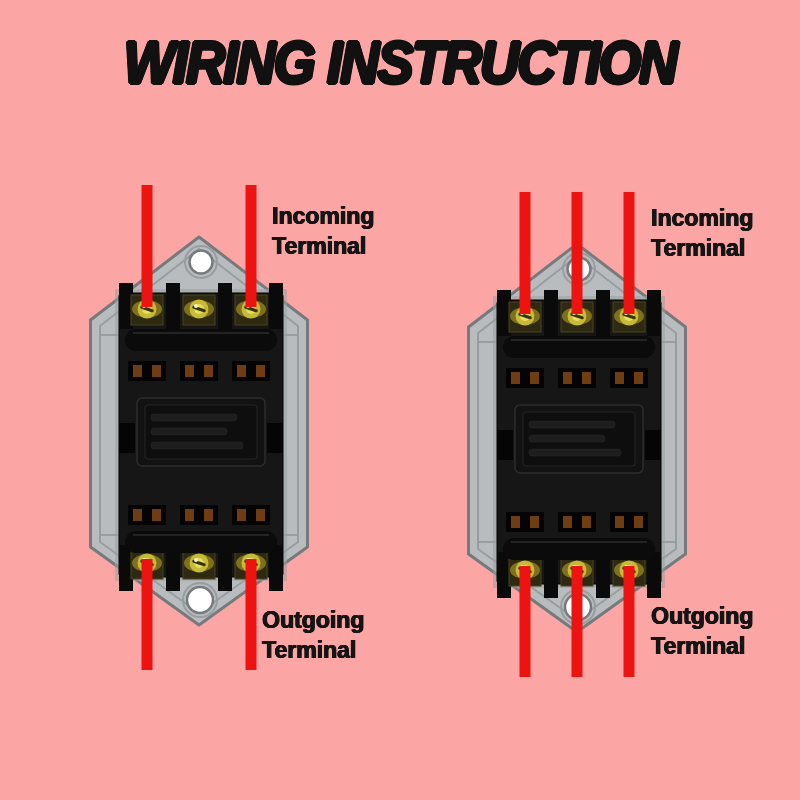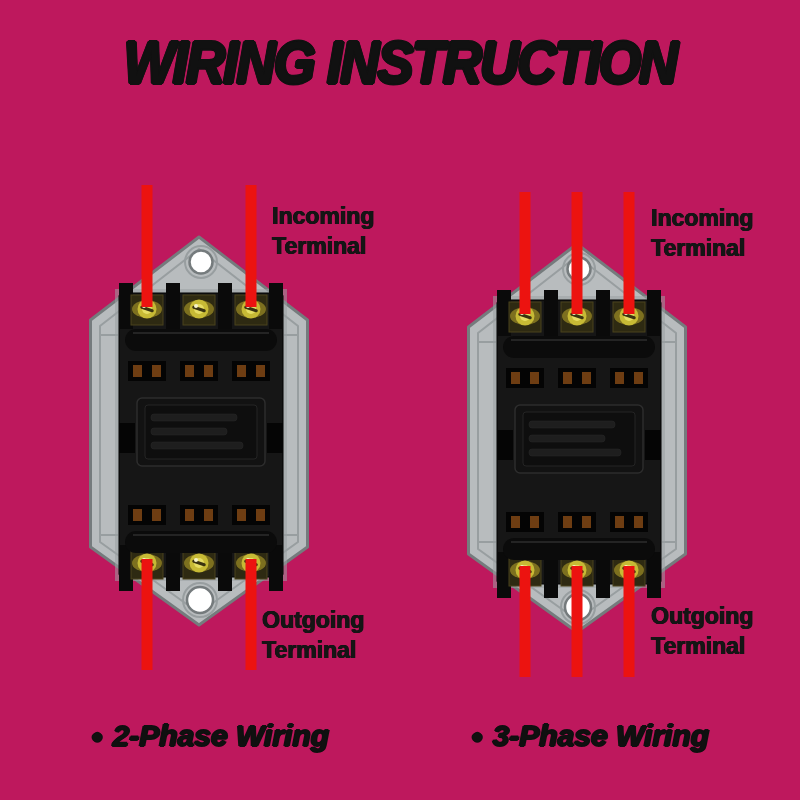--- a/index.html
+++ b/index.html
@@ -1,16 +1,16 @@
 <!DOCTYPE html>
 <html><head>
 <meta charset="utf-8">
 <style>
   html,body{margin:0;padding:0;background:#fff;}
-  .page{position:relative;width:800px;height:800px;background:#be185d;overflow:hidden;
+  .page{position:relative;width:800px;height:800px;background:#fca5a5;overflow:hidden;
         font-family:"Liberation Sans",sans-serif;}
   .title{position:absolute;top:28px;left:0;width:800px;text-align:center;
          font-size:60px;font-weight:bold;font-style:italic;letter-spacing:-2px;color:#111;
          transform:scaleX(.9);transform-origin:center;
          text-shadow:2px 0 0 currentColor,-2px 0 0 currentColor,0 1.6px 0 currentColor,
                      0 -1.6px 0 currentColor,1.4px 1.4px 0 currentColor,-1.4px -1.4px 0 currentColor,
                      1.4px -1.4px 0 currentColor,-1.4px 1.4px 0 currentColor;}
   .device-svg{position:absolute;width:220px;height:490px;}
   #dev0{left:89px;top:183px;}
   #dev1{left:467px;top:190px;}
@@ -126,23 +126,20 @@
       <rect x="52.5" y="376" width="11" height="111" fill="#ec1310"></rect>
       <rect x="156.5" y="376" width="11" height="111" fill="#ec1310"></rect>
     </svg>
   <div class="term-label lbl-d0-in">
     <div>Incoming</div>
     <div>Terminal</div>
   </div>
   <div class="term-label lbl-d0-out">
     <div>Outgoing</div>
     <div>Terminal</div>
-  </div>
-  <div class="caption cap-d0">
-    <span class="bullet">●</span><span>2-Phase Wiring</span>
   </div>
 
   <svg id="dev1" class="device-svg" viewBox="0 0 220 490">
       <path d="M110,54 L218.5,137 L218.5,364 L110,442 L1.5,364 L1.5,137 Z" fill="#b8bcbe" stroke="#757b7d" stroke-width="3" stroke-linejoin="round"></path>
       <path d="M110,66 L209,143 L209,359 L110,430 L11,359 L11,143 Z" fill="none" stroke="#989ea0" stroke-width="2" stroke-linejoin="round"></path>
       <line x1="11" y1="152" x2="29" y2="152" stroke="#989ea0" stroke-width="2"></line>
       <line x1="195" y1="152" x2="209" y2="152" stroke="#989ea0" stroke-width="2"></line>
       <line x1="11" y1="352" x2="29" y2="352" stroke="#989ea0" stroke-width="2"></line>
       <line x1="195" y1="352" x2="209" y2="352" stroke="#989ea0" stroke-width="2"></line>
       <circle cx="112" cy="79" r="16" fill="none" stroke="#989ea0" stroke-width="2"></circle>
@@ -232,17 +229,14 @@
       <rect x="156.5" y="376" width="11" height="111" fill="#ec1310"></rect>
     </svg>
   <div class="term-label lbl-d1-in">
     <div>Incoming</div>
     <div>Terminal</div>
   </div>
   <div class="term-label lbl-d1-out">
     <div>Outgoing</div>
     <div>Terminal</div>
   </div>
-  <div class="caption cap-d1">
-    <span class="bullet">●</span><span>3-Phase Wiring</span>
-  </div>
 
 </div>
 
 </body></html>

